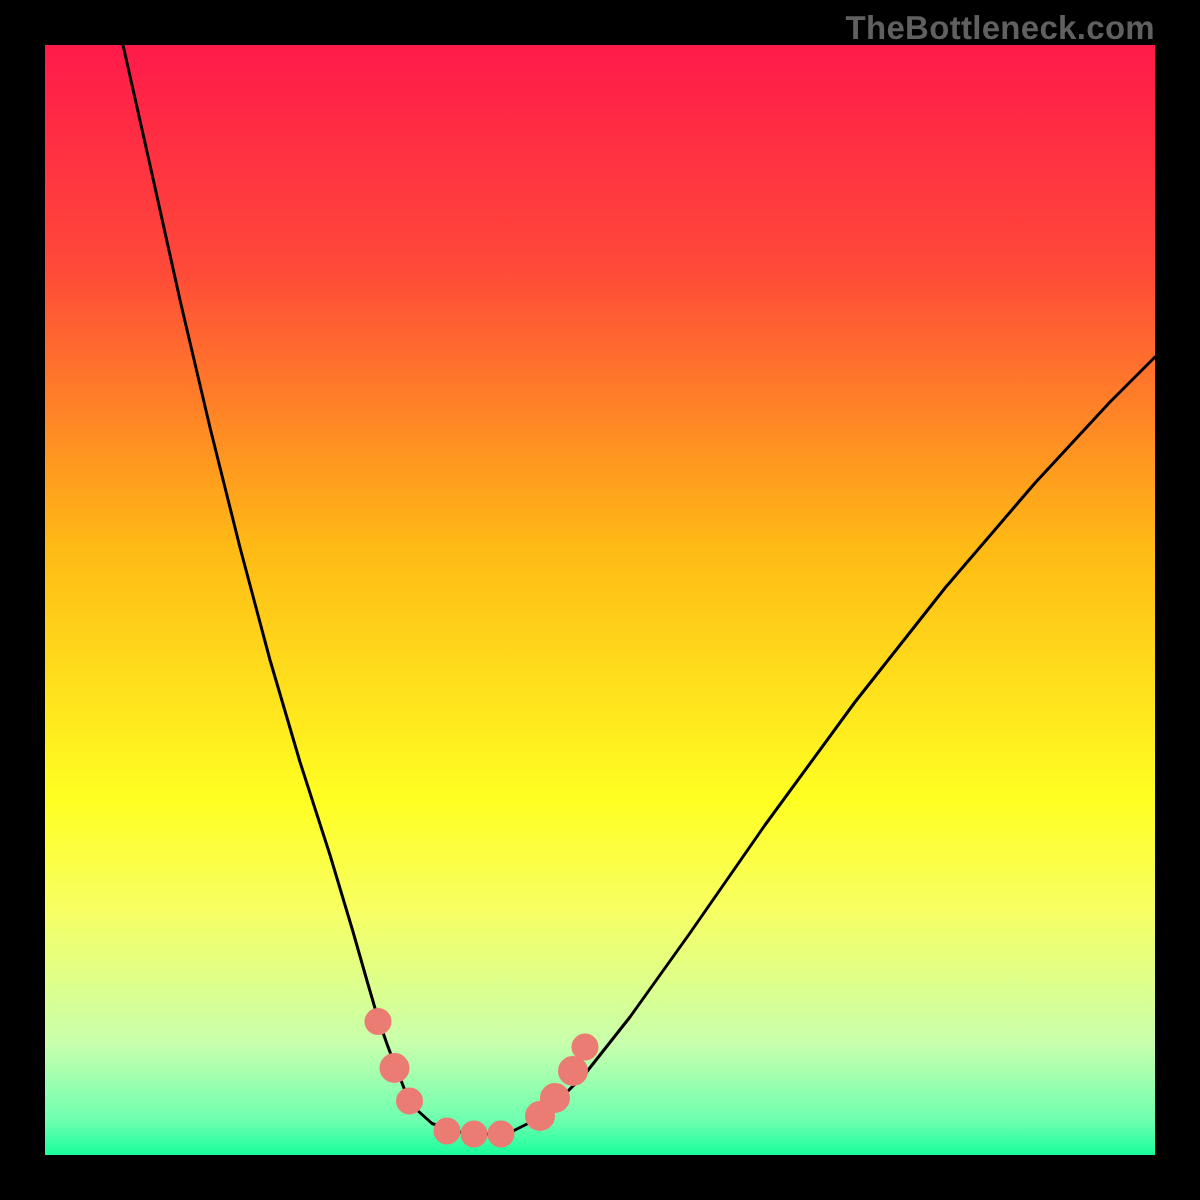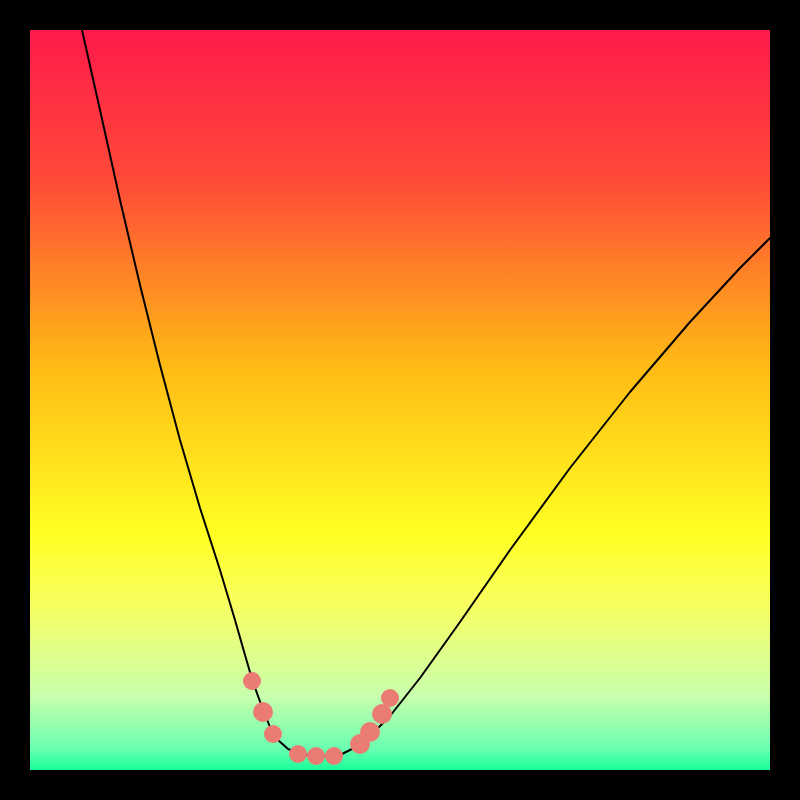--- a/index.html
+++ b/index.html
@@ -60,13 +60,14 @@
         <circle cx="243" cy="704" r="9" class="marker"></circle>
         <circle cx="268" cy="724" r="9" class="marker"></circle>
         <circle cx="286" cy="726" r="9" class="marker"></circle>
         <circle cx="304" cy="726" r="9" class="marker"></circle>
         <circle cx="330" cy="714" r="10" class="marker"></circle>
         <circle cx="340" cy="702" r="10" class="marker"></circle>
         <circle cx="352" cy="684" r="10" class="marker"></circle>
         <circle cx="360" cy="668" r="9" class="marker"></circle>
       </svg>
   </div>
+  <div class="watermark">TheBottleneck.com</div>
 </div>
 
 </body></html>

